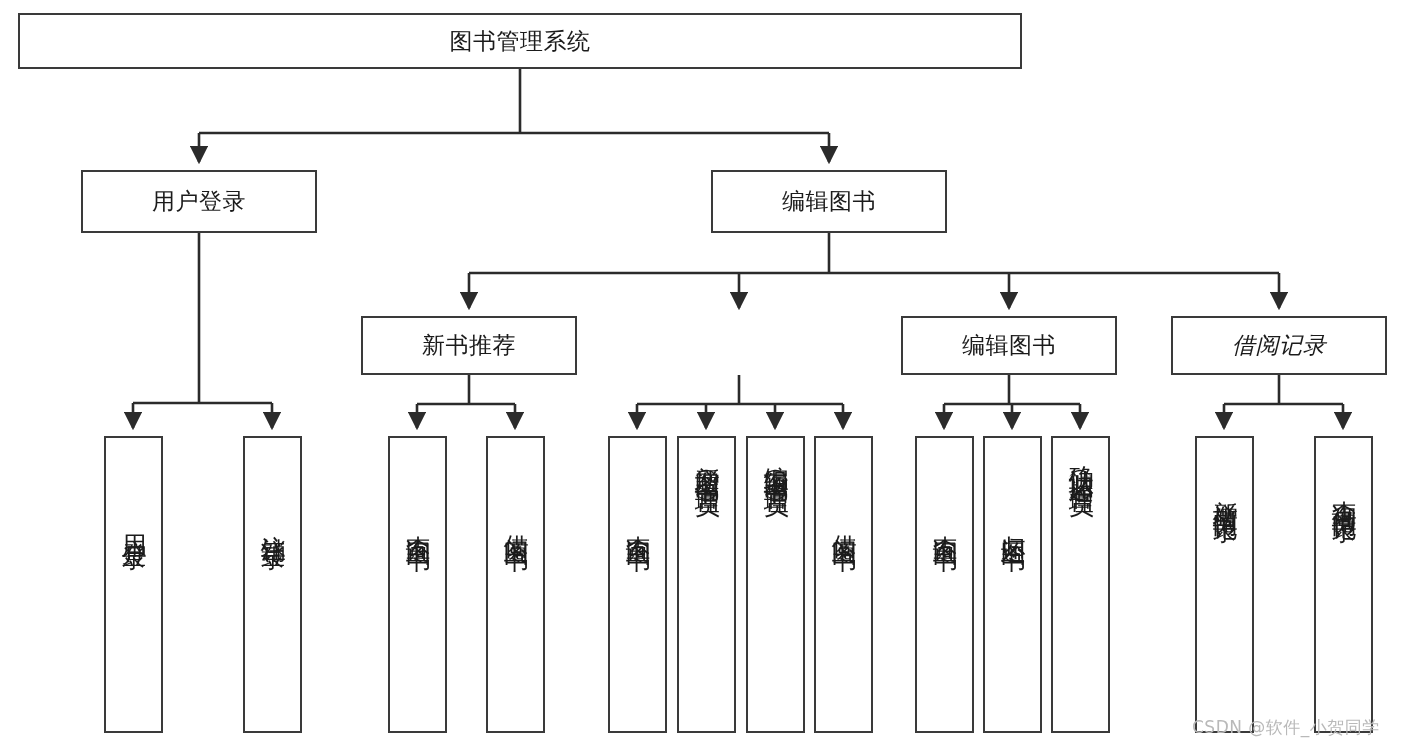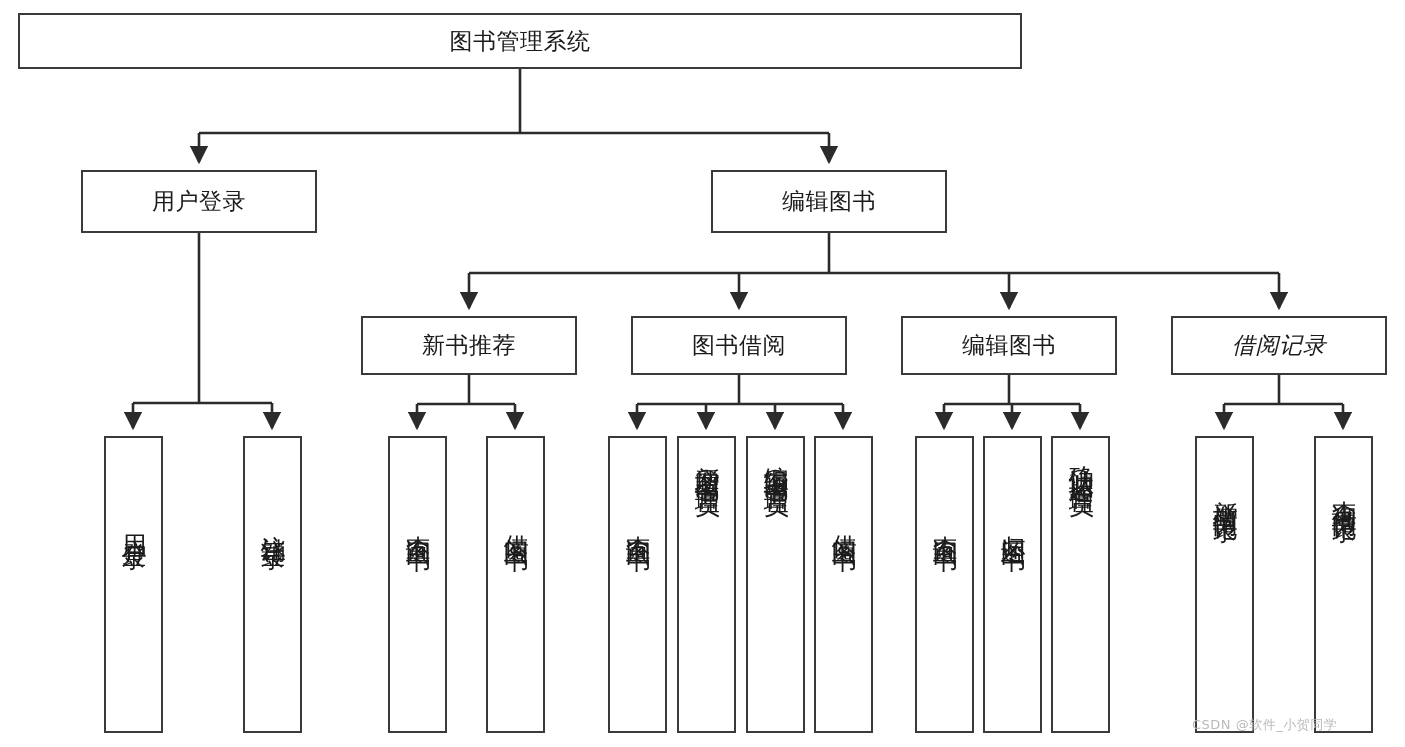--- a/index.html
+++ b/index.html
@@ -57,21 +57,21 @@
     writing-mode: vertical-rl;
     text-orientation: upright;
     font-size: 25px;
     line-height: 1.05;
     letter-spacing: 4px;
     margin: 0 auto;
     white-space: nowrap;
   }
   .watermark {
     position: absolute;
-    font-size: 13px;
+    font-size: 17px;
     color: #b9b9b9;
     white-space: nowrap;
     z-index: 3;
     letter-spacing: 0.5px;
   }
 </style>
 </head>
 <body>
 
 <div id="canvas">
@@ -133,23 +133,20 @@
   <div class="node horiz" style="left:81px; top:170px; width:236px; height:63px;">
     <span class="lbl">用户登录</span>
   </div>
   <div class="node horiz" style="left:711px; top:170px; width:236px; height:63px;">
     <span class="lbl">编辑图书</span>
   </div>
 
   <div class="node horiz" style="left:361px; top:316px; width:216px; height:59px;">
     <span class="lbl">新书推荐</span>
   </div>
-  <div class="node horiz" style="left:631px; top:316px; width:216px; height:59px;">
-    <span class="lbl">图书借阅</span>
-  </div>
   <div class="node horiz" style="left:901px; top:316px; width:216px; height:59px;">
     <span class="lbl">编辑图书</span>
   </div>
   <div class="node horiz" style="left:1171px; top:316px; width:216px; height:59px;font-style:italic;">
     <span class="lbl">借阅记录</span>
   </div>
 
   <div class="node vert" style="left:104px; top:436px; width:59px; height:297px;">
     <span class="lbl" style="margin-top:77px;">用户登录</span>
   </div>

